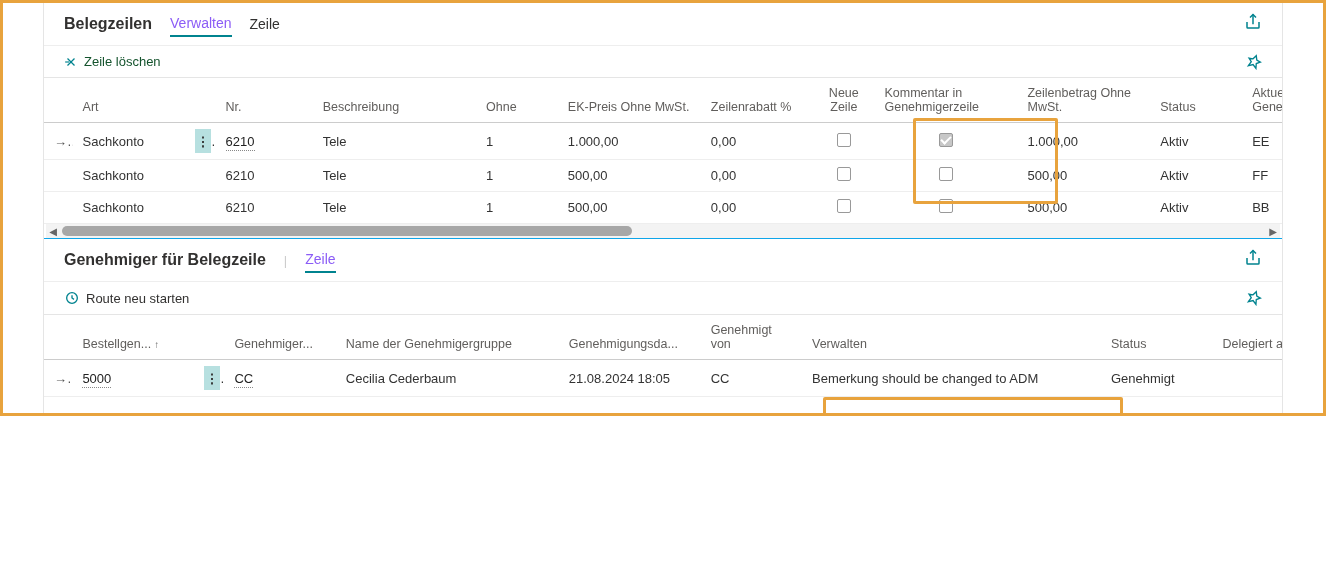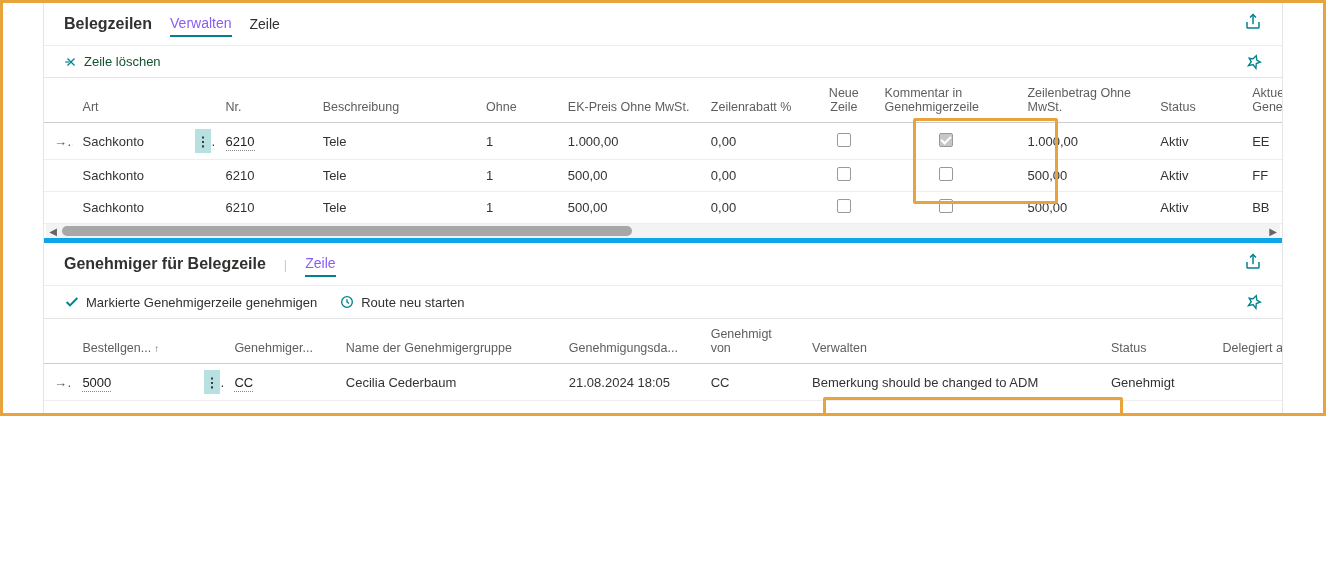--- a/index.html
+++ b/index.html
@@ -291,42 +291,34 @@
       </tbody>
     </table>
     </div>
 
     <div class="hscroll-track">
       <span class="arrow-cap" style="left:0">◀</span>
       <div class="hscroll-thumb" style="left:16px; width:570px;"></div>
       <span class="arrow-cap" style="right:0">▶</span>
     </div>
 
-    <div class="section-header" style="border-top:5px solid #0ea5e9;">
+    <div class="section-header" style="border-top:1px solid #0ea5e9;">
       <span class="section-title">Genehmiger für Belegzeile</span>
       <span style="color:#ccc;">|</span>
       <a href="#" class="tab-link active">Zeile</a>
       <span class="share-icon">
         <svg width="18" height="18" viewBox="0 0 24 24" fill="none" stroke="currentColor" stroke-width="2">
             <path d="M4 12v7a1 1 0 001 1h14a1 1 0 001-1v-7"></path>
             <path d="M16 6l-4-4-4 4"></path>
             <path d="M12 2v13"></path>
           </svg>
       </span>
     </div>
 
     <div class="toolbar">
-      <div class="tool">
-        <span class="ico">
-          <svg width="16" height="16" viewBox="0 0 24 24" fill="none" stroke="#00838f" stroke-width="3">
-              <polyline points="20 6 9 17 4 12"></polyline>
-            </svg>
-        </span>
-        <span>Markierte Genehmigerzeile genehmigen</span>
-      </div>
       <div class="tool">
         <span class="ico">
           <svg width="16" height="16" viewBox="0 0 24 24" fill="none" stroke="#00838f" stroke-width="2">
               <circle cx="12" cy="12" r="8"></circle>
               <path d="M12 8v4l3 2"></path>
             </svg>
         </span>
         <span>Route neu starten</span>
       </div>
       <span class="pin-icon">

